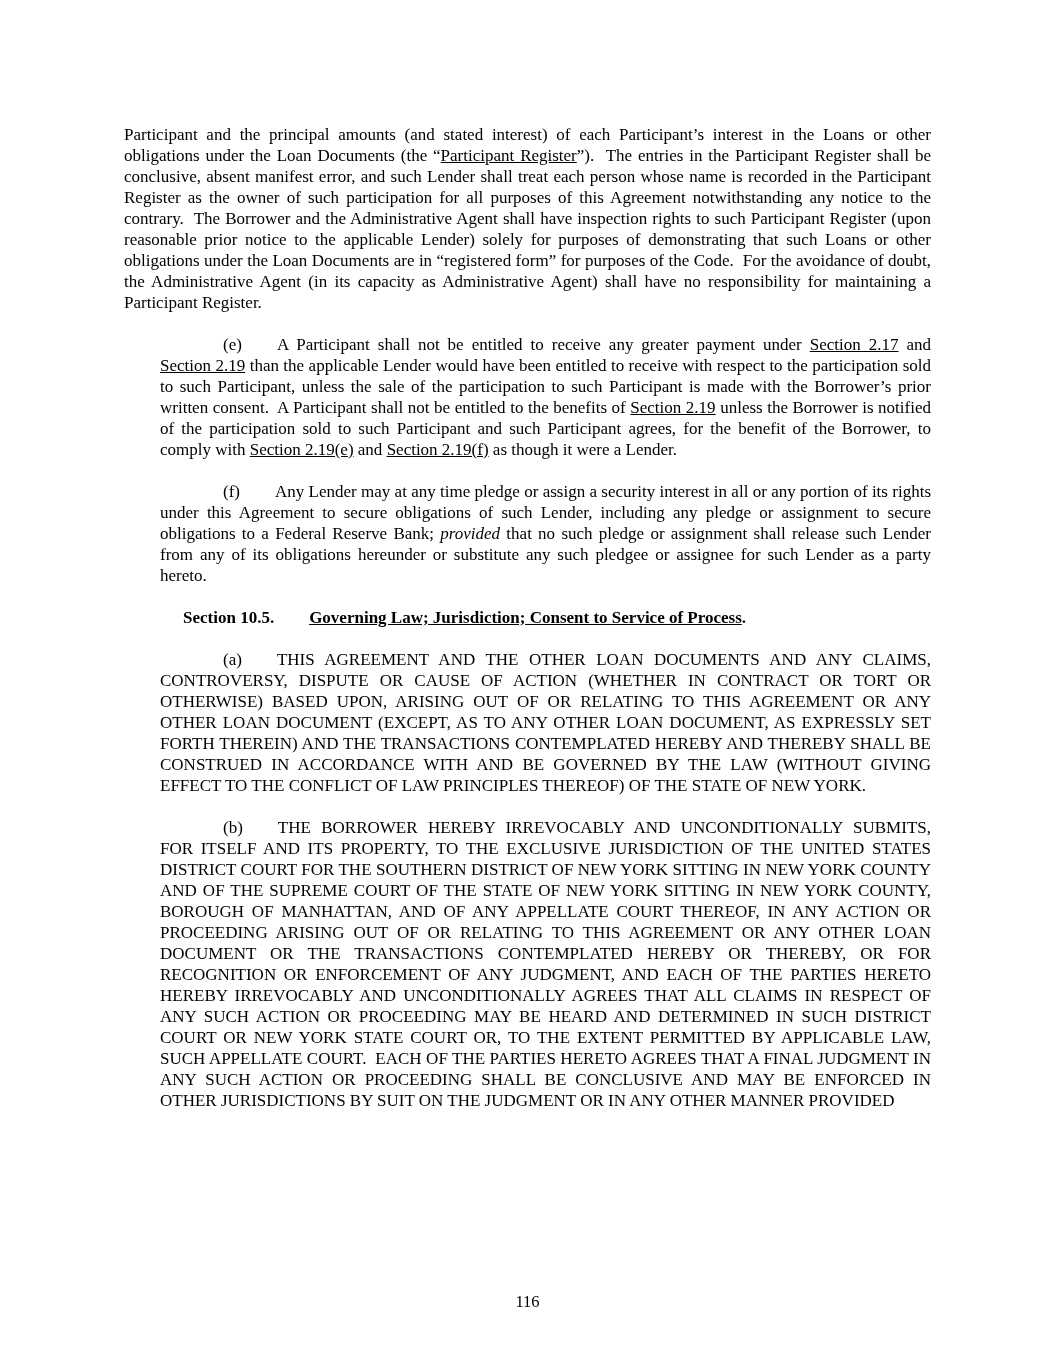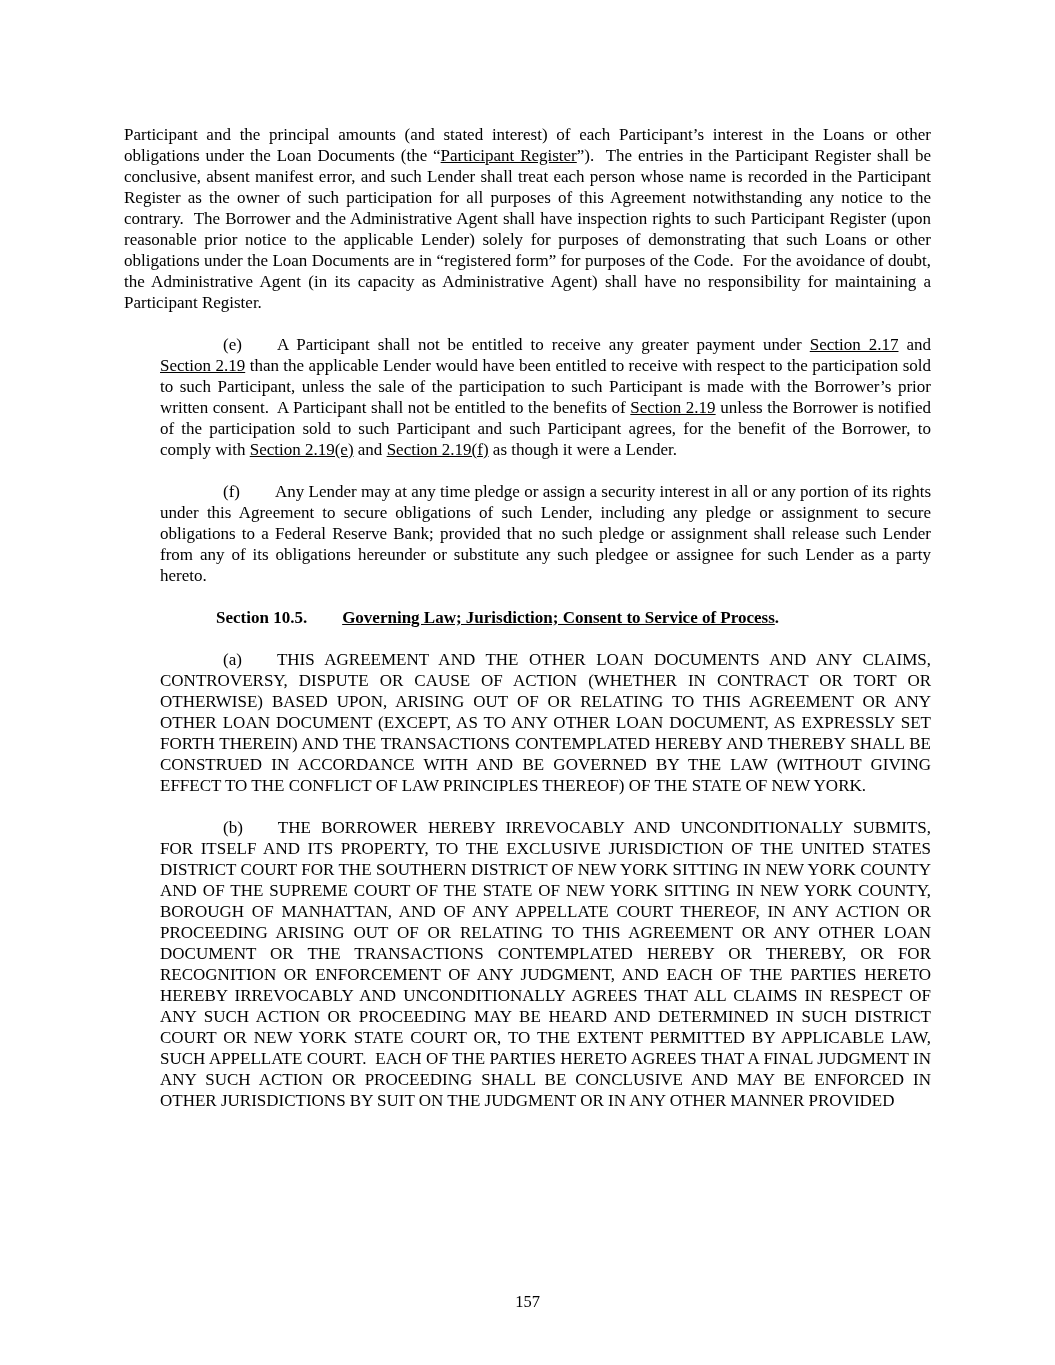--- a/index.html
+++ b/index.html
@@ -29,25 +29,25 @@
     white-space: pre-wrap;
   }
   .para + .para {
     margin-top: 21px;
   }
   .indent-block {
     margin-left: 36px;
     text-indent: 63px;
   }
   .heading-block {
-    margin-left: 92px;
+    margin-left: 59px;
     text-align: left;
   }
   .underline { text-decoration: underline; }
-  .italic { }
+  .italic { font-style: italic; }
   .bold { font-weight: bold; }
   .bold-underline { font-weight: bold; text-decoration: underline; }
   .tab { display: inline-block; width: 35px; }
   .page-footer {
     position: absolute;
     top: 1291px;
     left: 0;
     width: 1055px;
     text-align: center;
     font-size: 16.5px;
@@ -64,13 +64,13 @@
 
   <p class="para indent-block"><span>(f)</span><span class="tab"></span><span>Any Lender may at any time pledge or assign a security interest in all or any portion of its rights under this Agreement to secure obligations of such Lender, including any pledge or assignment to secure obligations to a Federal Reserve Bank; </span><span class="italic">provided</span><span> that no such pledge or assignment shall release such Lender from any of its obligations hereunder or substitute any such pledgee or assignee for such Lender as a party hereto.</span></p>
 
   <p class="para heading-block"><span class="bold">Section 10.5.</span><span class="tab"></span><span class="bold-underline">Governing Law; Jurisdiction; Consent to Service of Process</span><span class="bold">.</span></p>
 
   <p class="para indent-block"><span>(a)</span><span class="tab"></span><span>THIS AGREEMENT AND THE OTHER LOAN DOCUMENTS AND ANY CLAIMS, CONTROVERSY, DISPUTE OR CAUSE OF ACTION (WHETHER IN CONTRACT OR TORT OR OTHERWISE) BASED UPON, ARISING OUT OF OR RELATING TO THIS AGREEMENT OR ANY OTHER LOAN DOCUMENT (EXCEPT, AS TO ANY OTHER LOAN DOCUMENT, AS EXPRESSLY SET FORTH THEREIN) AND THE TRANSACTIONS CONTEMPLATED HEREBY AND THEREBY SHALL BE CONSTRUED IN ACCORDANCE WITH AND BE GOVERNED BY THE LAW (WITHOUT GIVING EFFECT TO THE CONFLICT OF LAW PRINCIPLES THEREOF) OF THE STATE OF NEW YORK.</span></p>
 
   <p class="para indent-block"><span>(b)</span><span class="tab"></span><span>THE BORROWER HEREBY IRREVOCABLY AND UNCONDITIONALLY SUBMITS, FOR ITSELF AND ITS PROPERTY, TO THE EXCLUSIVE JURISDICTION OF THE UNITED STATES DISTRICT COURT FOR THE SOUTHERN DISTRICT OF NEW YORK SITTING IN NEW YORK COUNTY AND OF THE SUPREME COURT OF THE STATE OF NEW YORK SITTING IN NEW YORK COUNTY, BOROUGH OF MANHATTAN, AND OF ANY APPELLATE COURT THEREOF, IN ANY ACTION OR PROCEEDING ARISING OUT OF OR RELATING TO THIS AGREEMENT OR ANY OTHER LOAN DOCUMENT OR THE TRANSACTIONS CONTEMPLATED HEREBY OR THEREBY, OR FOR RECOGNITION OR ENFORCEMENT OF ANY JUDGMENT, AND EACH OF THE PARTIES HERETO HEREBY IRREVOCABLY AND UNCONDITIONALLY AGREES THAT ALL CLAIMS IN RESPECT OF ANY SUCH ACTION OR PROCEEDING MAY BE HEARD AND DETERMINED IN SUCH DISTRICT COURT OR NEW YORK STATE COURT OR, TO THE EXTENT PERMITTED BY APPLICABLE LAW, SUCH APPELLATE COURT.  EACH OF THE PARTIES HERETO AGREES THAT A FINAL JUDGMENT IN ANY SUCH ACTION OR PROCEEDING SHALL BE CONCLUSIVE AND MAY BE ENFORCED IN OTHER JURISDICTIONS BY SUIT ON THE JUDGMENT OR IN ANY OTHER MANNER PROVIDED</span></p>
 </div>
 
-<div class="page-footer">157</div>
+<div class="page-footer">116</div>
 
 </body></html>

